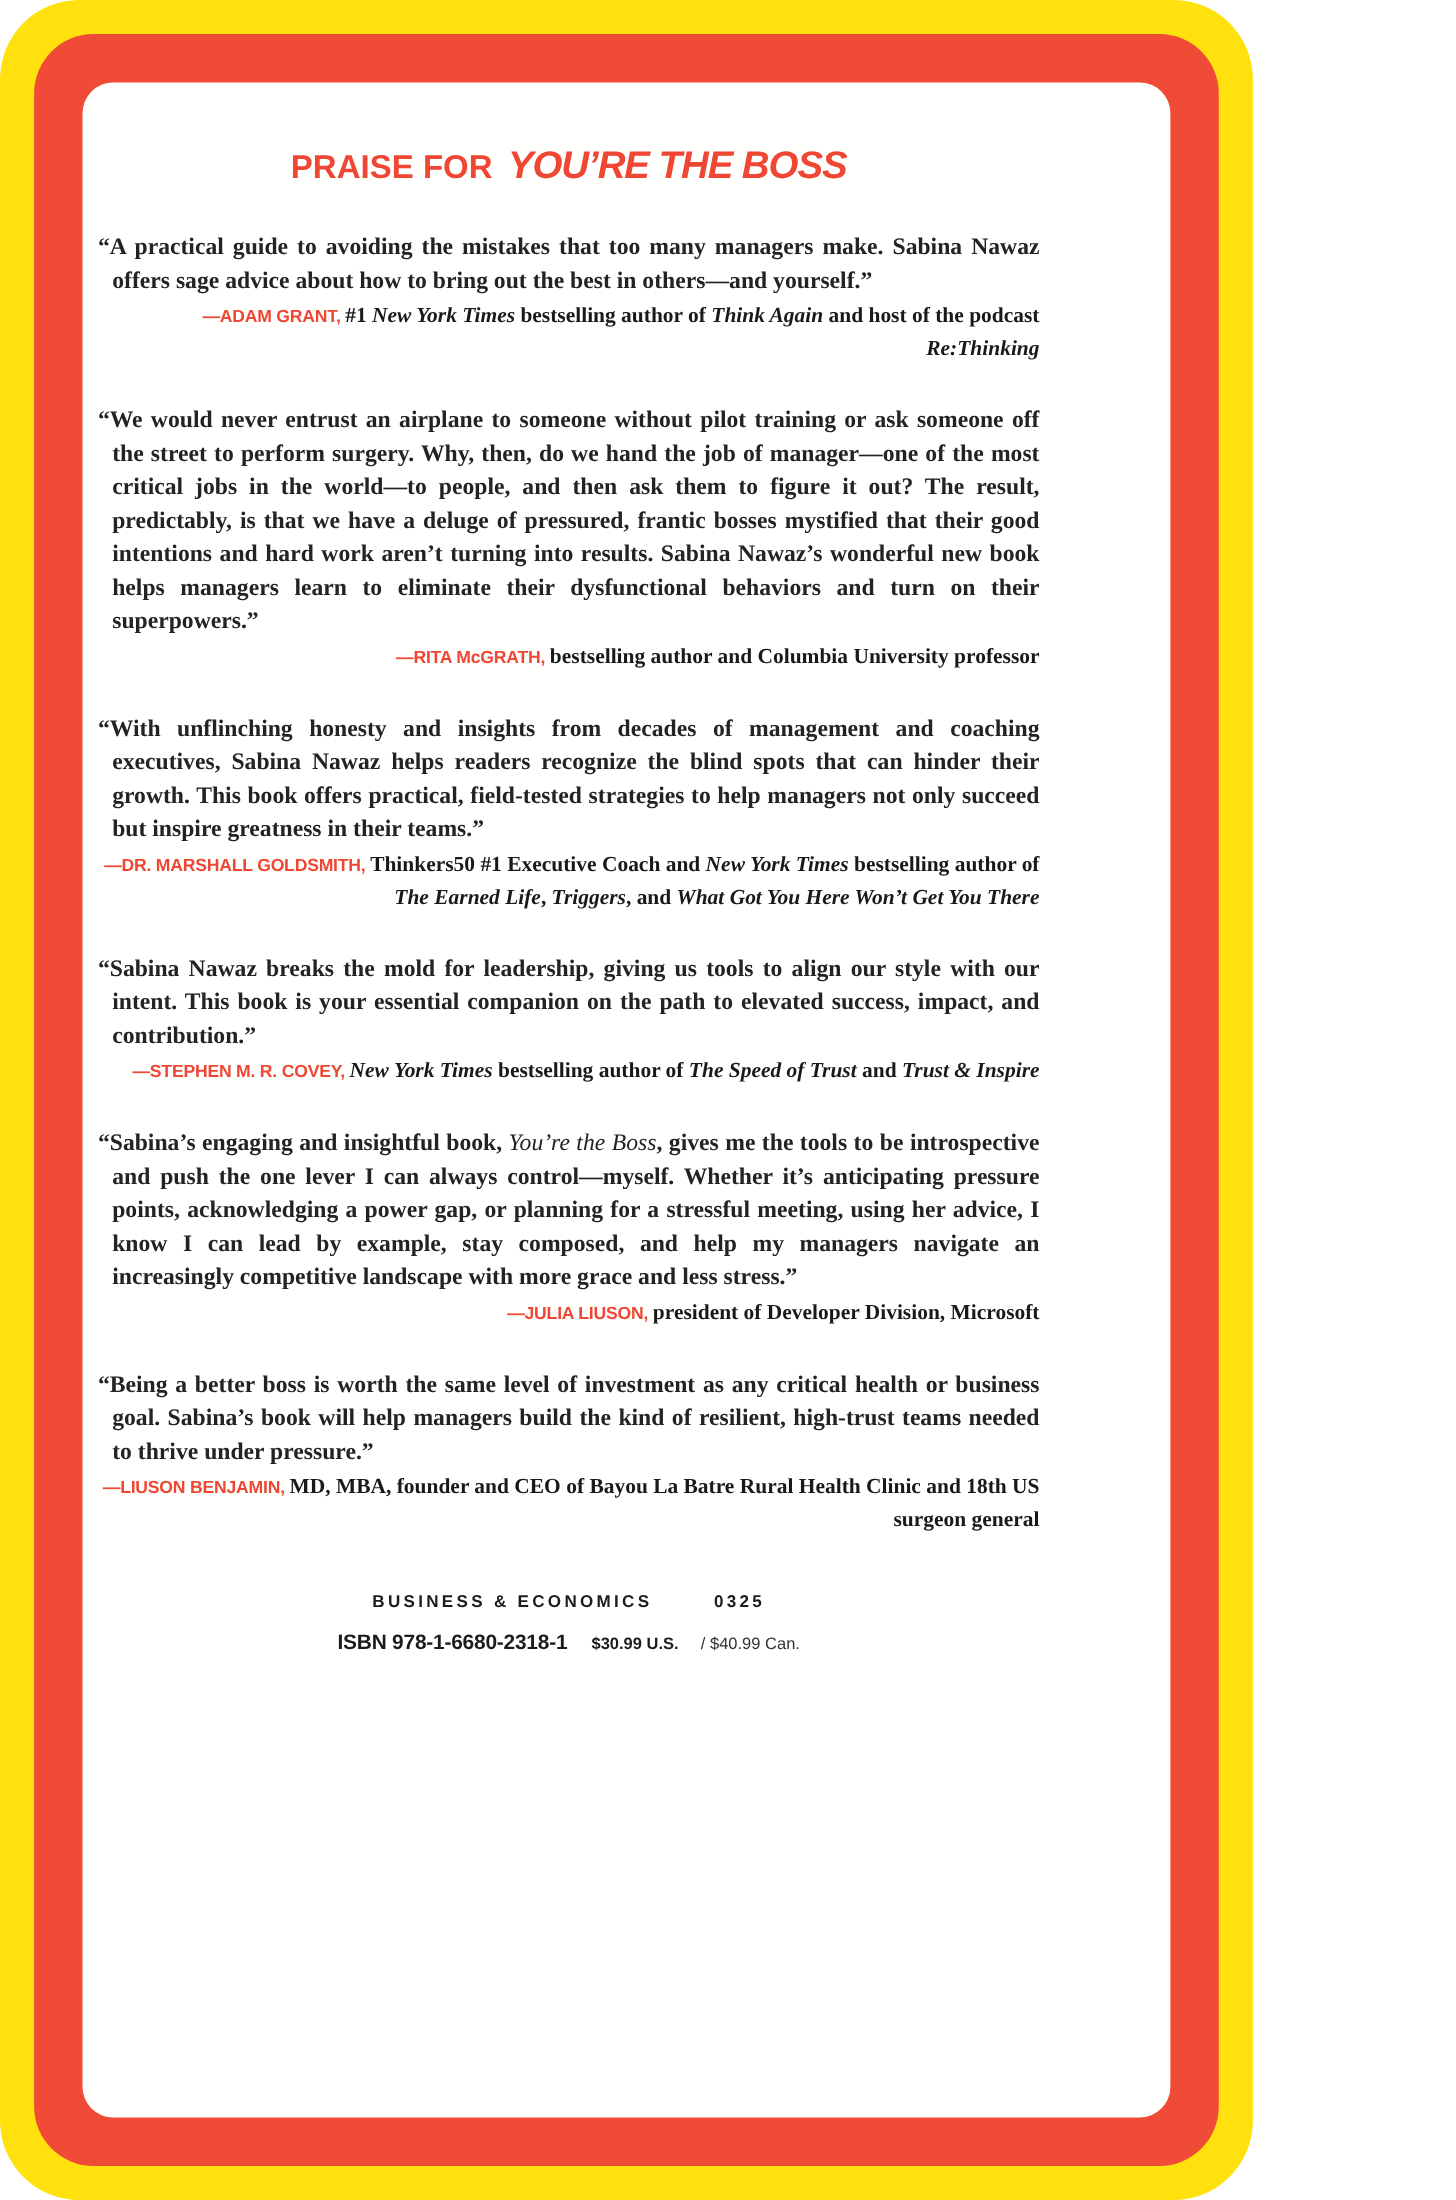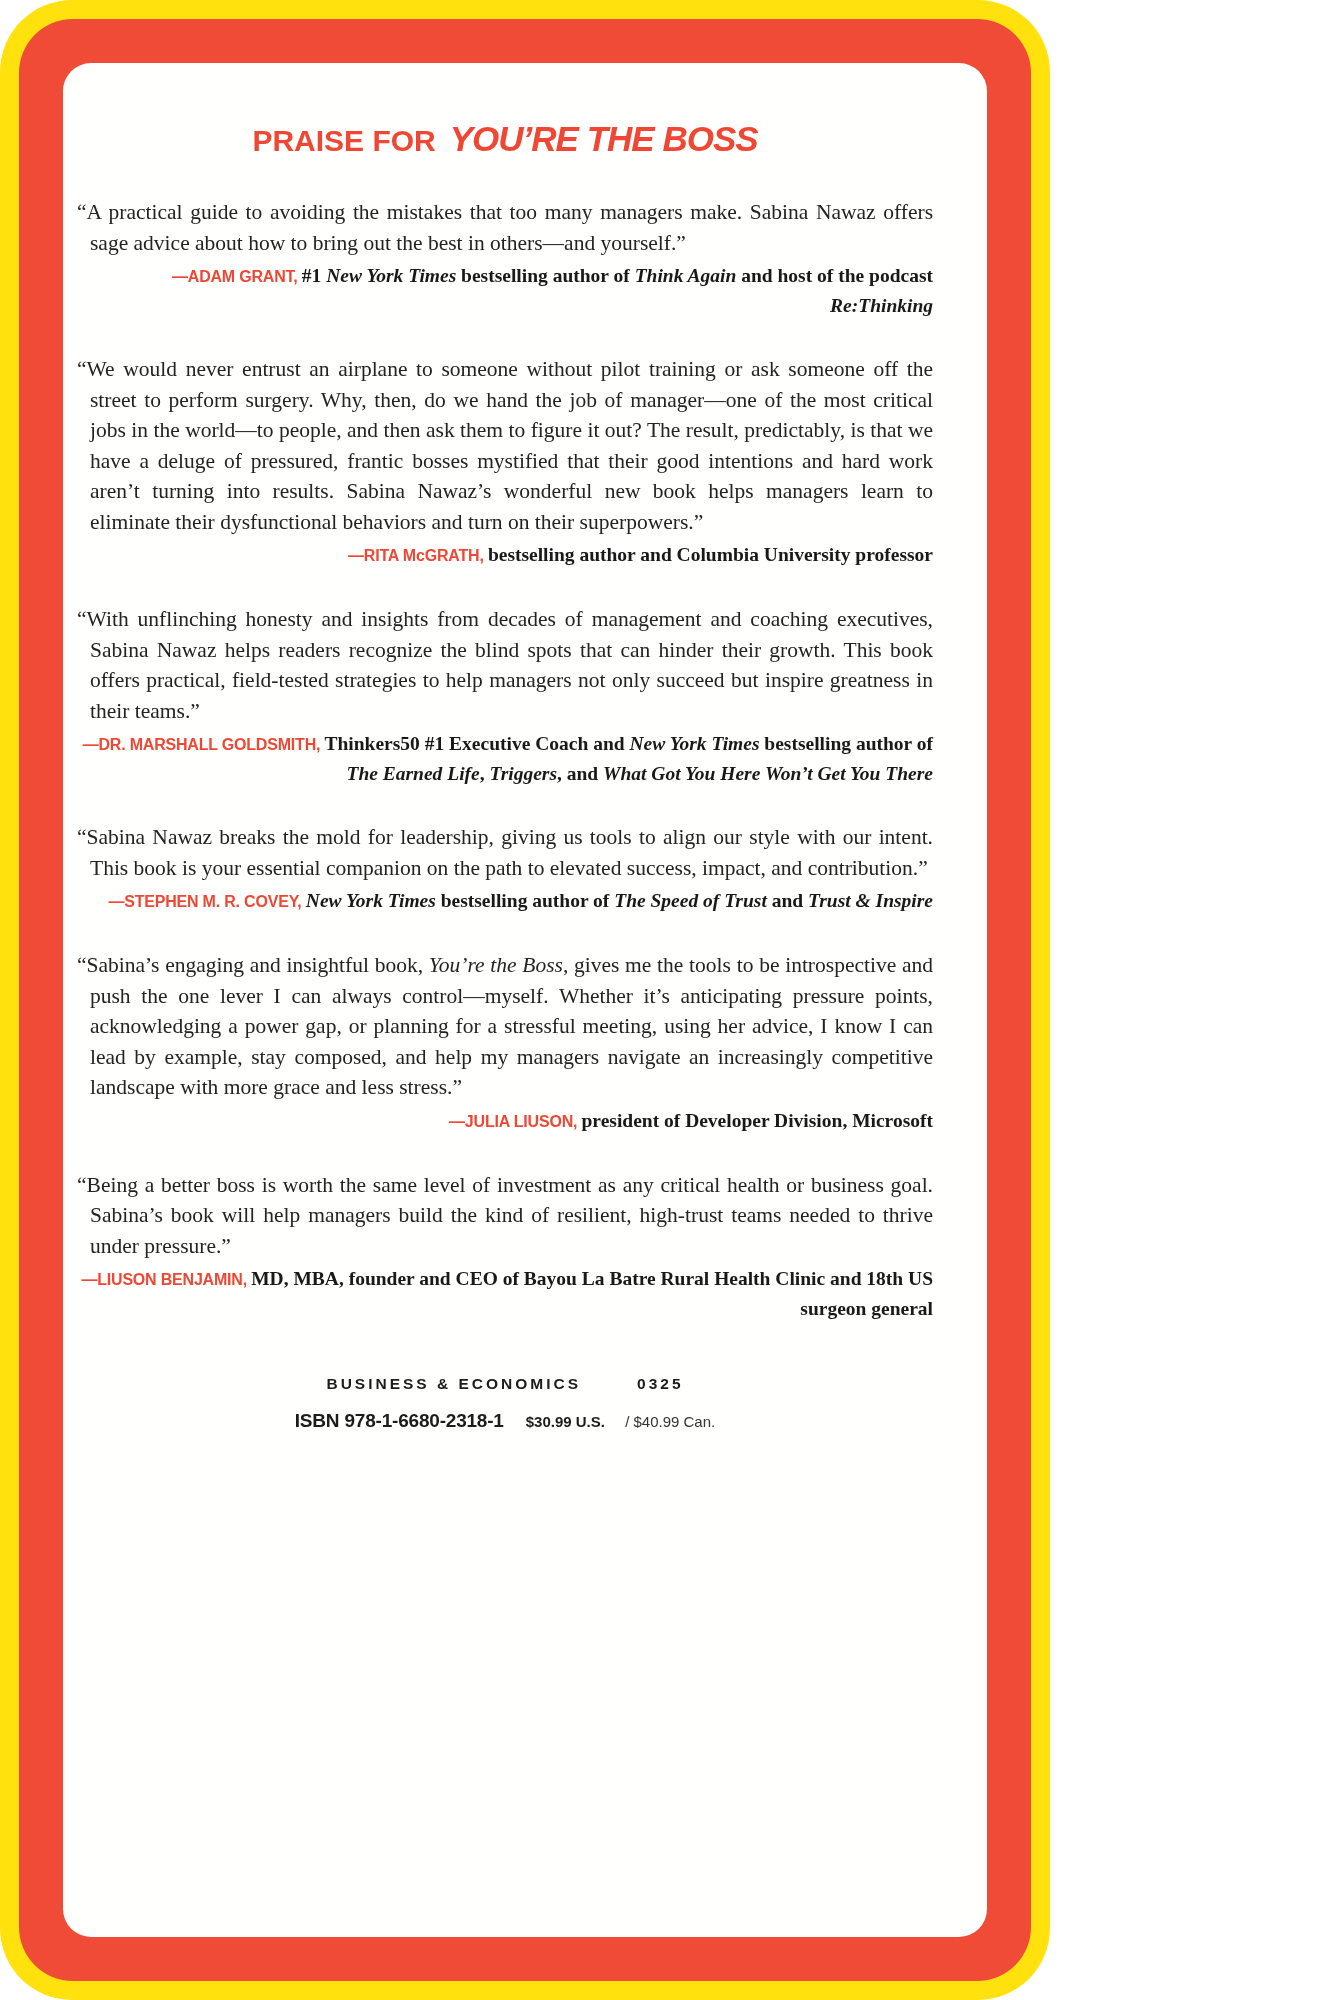--- a/index.html
+++ b/index.html
@@ -10,24 +10,24 @@
   }
   *{box-sizing:border-box;}
   html,body{margin:0;padding:0;}
   body{
     width:1324px;height:2000px;
     background:#ffffff;
     font-family:"Liberation Serif", serif;
     color:var(--text-dark);
   }
   .yellow-frame{
-    width:1050px;height:2000px;
+    width:1139px;height:2000px;
     background:var(--border-yellow);
     border-radius:72px;
-    padding:19px;
+    padding:31px;
   }
   .red-frame{
     width:100%;height:100%;
     background:var(--border-red);
     border-radius:54px;
     padding:44px;
   }
   .page{
     width:100%;height:100%;
     background:#FFFFFE;
@@ -68,21 +68,21 @@
     text-indent:-13px;
     color:#232323;
   }
   .quote-attribution{
     font-size:19.5px;
     line-height:29px;
     text-align:right;
     margin-top:3px;
     color:#191919;
   }
-  .seg-plain{font-weight:normal;font-style:normal;margin-top:40px;}
+  .seg-plain{font-weight:bold;font-style:normal;margin-top:40px;}
   .seg-italic{font-weight:normal;font-style:italic;}
   .seg-bold{font-weight:bold;font-style:normal;}
   .seg-bolditalic{font-weight:bold;font-style:italic;}
   .seg-name{
     font-family:"Liberation Sans", sans-serif;
     font-weight:bold;
     font-style:normal;
     color:var(--accent-red);
     font-size:16px;
     letter-spacing:-0.2px;

